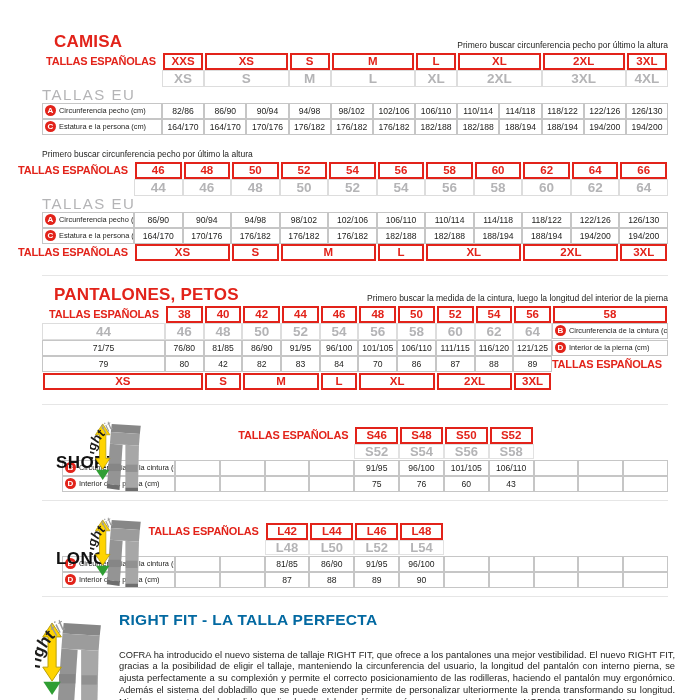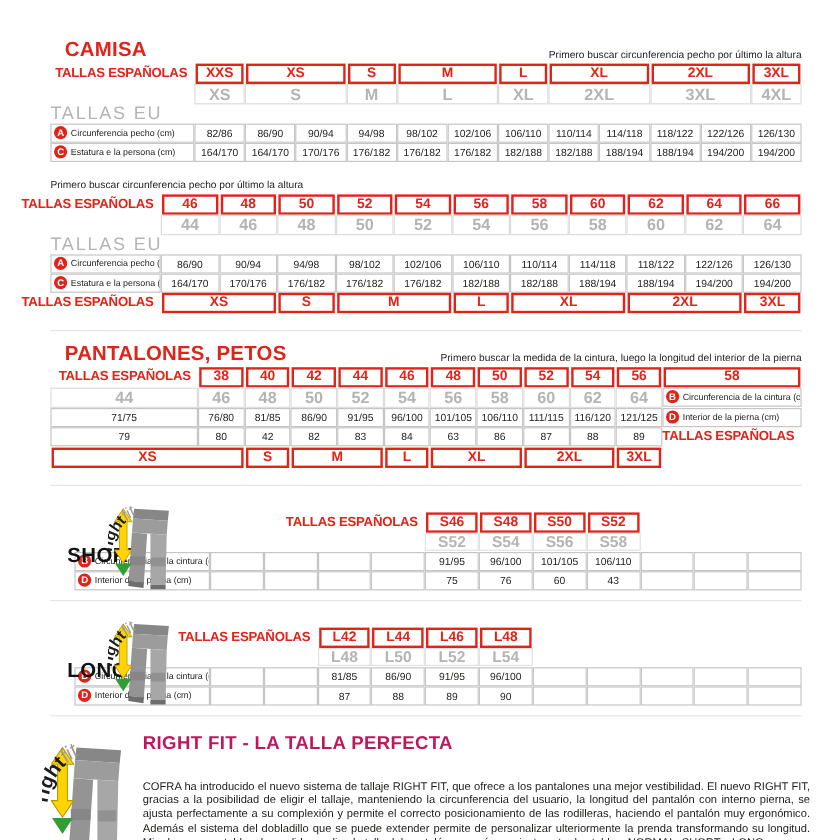--- a/index.html
+++ b/index.html
@@ -39,21 +39,21 @@
   .sep{ border:0; border-top:1px solid #e6e6e6; margin:8px 0 10px; }
 
   .fit-sec{ position:relative; margin-left:20px; margin-top:22px; margin-bottom:6px; }
   .fit-logo{ position:absolute; left:28px; top:-14px; z-index:2; }
   .fit-name{ position:absolute; left:-6px; top:26px; font-size:17px; font-weight:bold;
              letter-spacing:.4px; color:#111; }
 
   .rf{ display:flex; gap:8px; margin-top:12px; margin-left:-7px; }
   .rf-logo{ flex:none; }
   .rf-body{ flex:1; padding-top:2px; }
-  .rf-title{ font-size:15.5px; font-weight:bold; letter-spacing:.3px; color:#be185d; margin-bottom:4px; }
+  .rf-title{ font-size:15.5px; font-weight:bold; letter-spacing:.3px; color:#0369a1; margin-bottom:4px; }
   .rf-par{ font-size:9.3px; line-height:1.26; text-align:justify; color:var(--ink); width:556px;margin-top:21px; }
 </style>
 </head>
 <body>
 
 <div class="page">
 
   <section class="sec">
     <div class="sec-head">
       <h2 class="sec-title">CAMISA</h2>
@@ -232,21 +232,21 @@
         <div class="c-rowlbl">
           <span class="circle-icon">D</span>
           <span>Interior de la pierna (cm)</span>
         </div>
         <div class="c-data">79</div>
         <div class="c-data">80</div>
         <div class="c-data">42</div>
         <div class="c-data">82</div>
         <div class="c-data">83</div>
         <div class="c-data">84</div>
-        <div class="c-data">63</div>
+        <div class="c-data">70</div>
         <div class="c-data">86</div>
         <div class="c-data">87</div>
         <div class="c-data">88</div>
         <div class="c-data">89</div>
         <div class="lbl-red">TALLAS ESPAÑOLAS</div>
         <div class="c-red" style="grid-column: span 2;">XS</div>
         <div class="c-red">S</div>
         <div class="c-red" style="grid-column: span 2;">M</div>
         <div class="c-red">L</div>
         <div class="c-red" style="grid-column: span 2;">XL</div>

